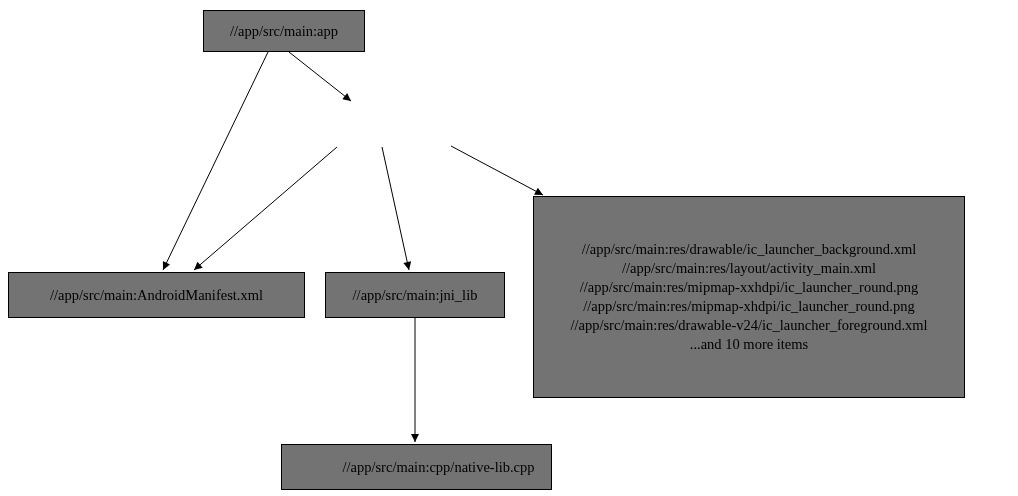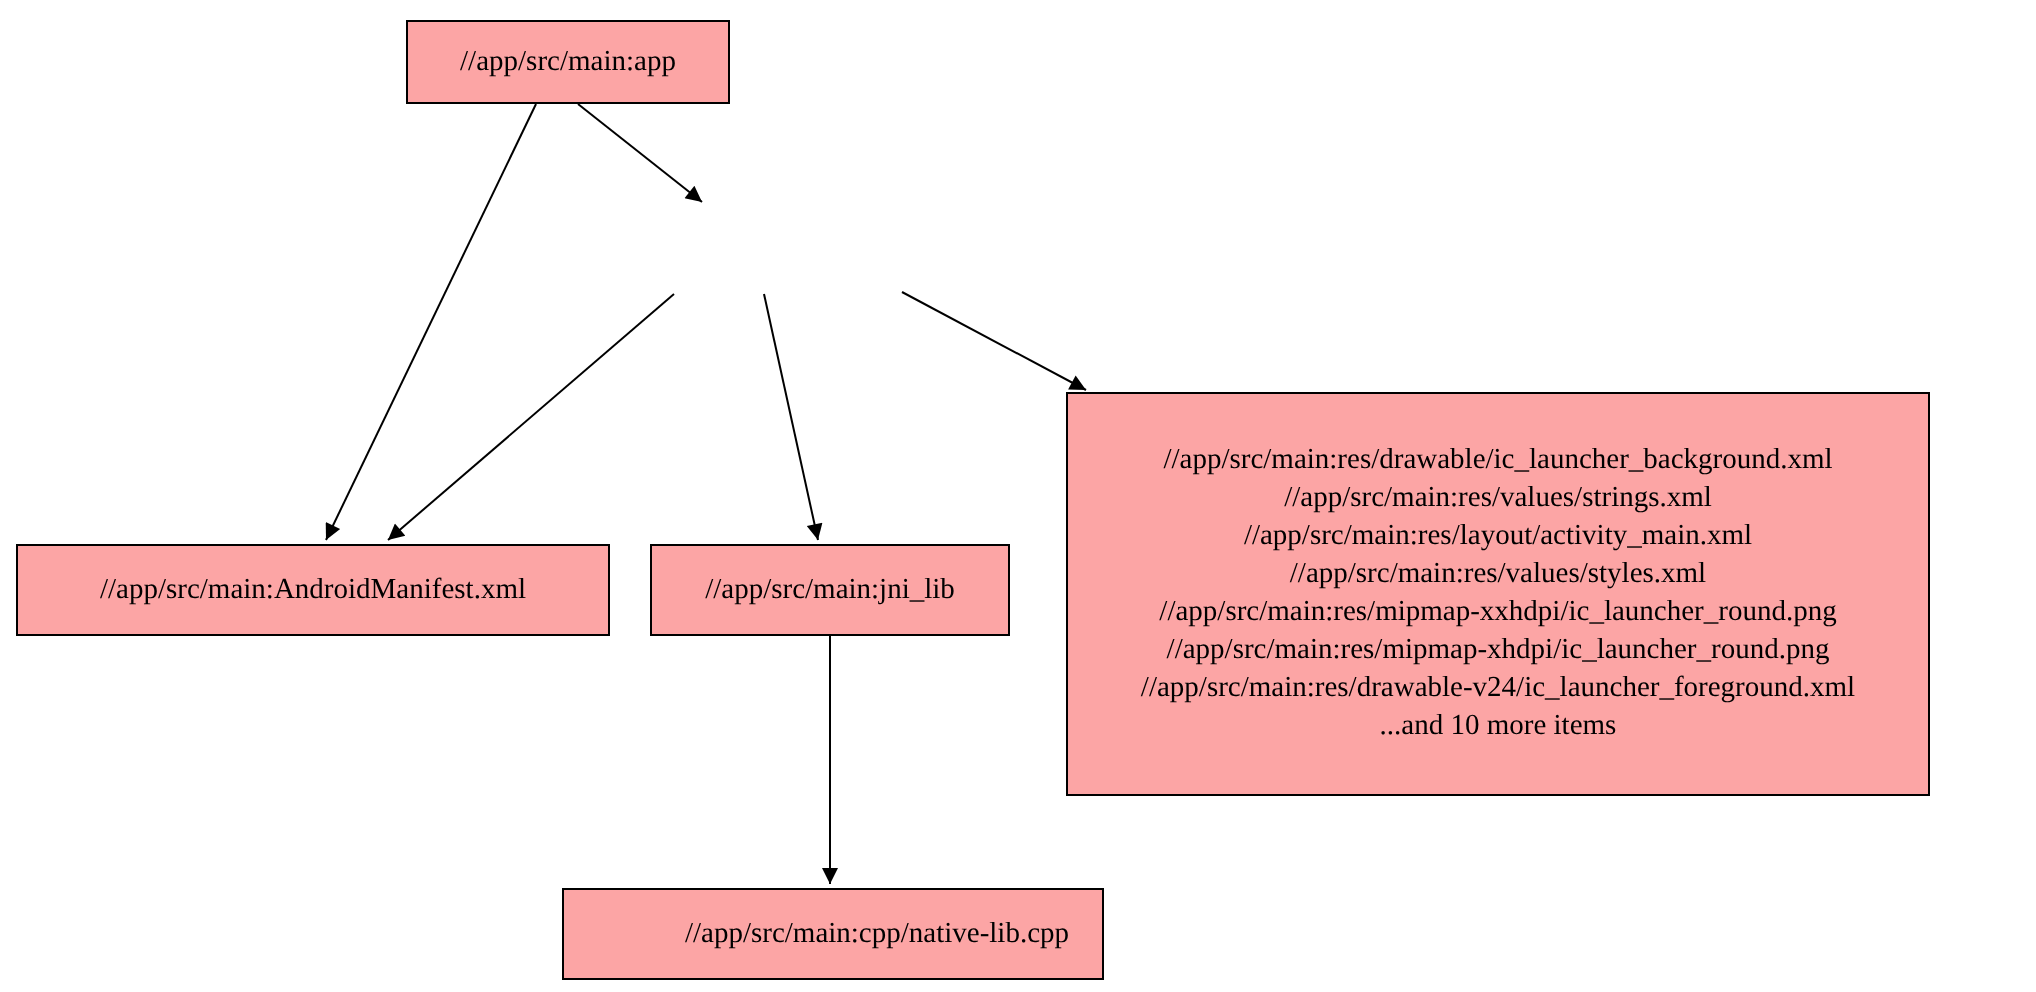--- a/index.html
+++ b/index.html
@@ -18,21 +18,21 @@
     overflow: hidden;
   }
   .edge-layer {
     position: absolute;
     left: 0;
     top: 0;
   }
   .node {
     position: absolute;
     border: 1px solid #000000;
-    background: #fca5a5;
+    background: #737373;
     display: flex;
     flex-direction: column;
     align-items: center;
     justify-content: center;
     text-align: center;
     font-size: 14.5px;
     line-height: 19px;
     box-sizing: border-box;
     padding: 0 4px;
     white-space: nowrap;
@@ -68,23 +68,21 @@
   <div class="node" style="left:8px; top:272px; width:297px; height:46px;">
     <span class="line">//app/src/main:AndroidManifest.xml</span>
   </div>
 
   <div class="node" style="left:325px; top:272px; width:180px; height:46px;">
     <span class="line">//app/src/main:jni_lib</span>
   </div>
 
   <div class="node" style="left:533px; top:196px; width:432px; height:202px;">
     <span class="line">//app/src/main:res/drawable/ic_launcher_background.xml</span>
-    <span class="line">//app/src/main:res/values/strings.xml</span>
     <span class="line">//app/src/main:res/layout/activity_main.xml</span>
-    <span class="line">//app/src/main:res/values/styles.xml</span>
     <span class="line">//app/src/main:res/mipmap-xxhdpi/ic_launcher_round.png</span>
     <span class="line">//app/src/main:res/mipmap-xhdpi/ic_launcher_round.png</span>
     <span class="line">//app/src/main:res/drawable-v24/ic_launcher_foreground.xml</span>
     <span class="line">...and 10 more items</span>
   </div>
 
   <div class="node" style="left:281px; top:444px; width:271px; height:46px;padding-left:48px;">
     <span class="line">//app/src/main:cpp/native-lib.cpp</span>
   </div>
 

